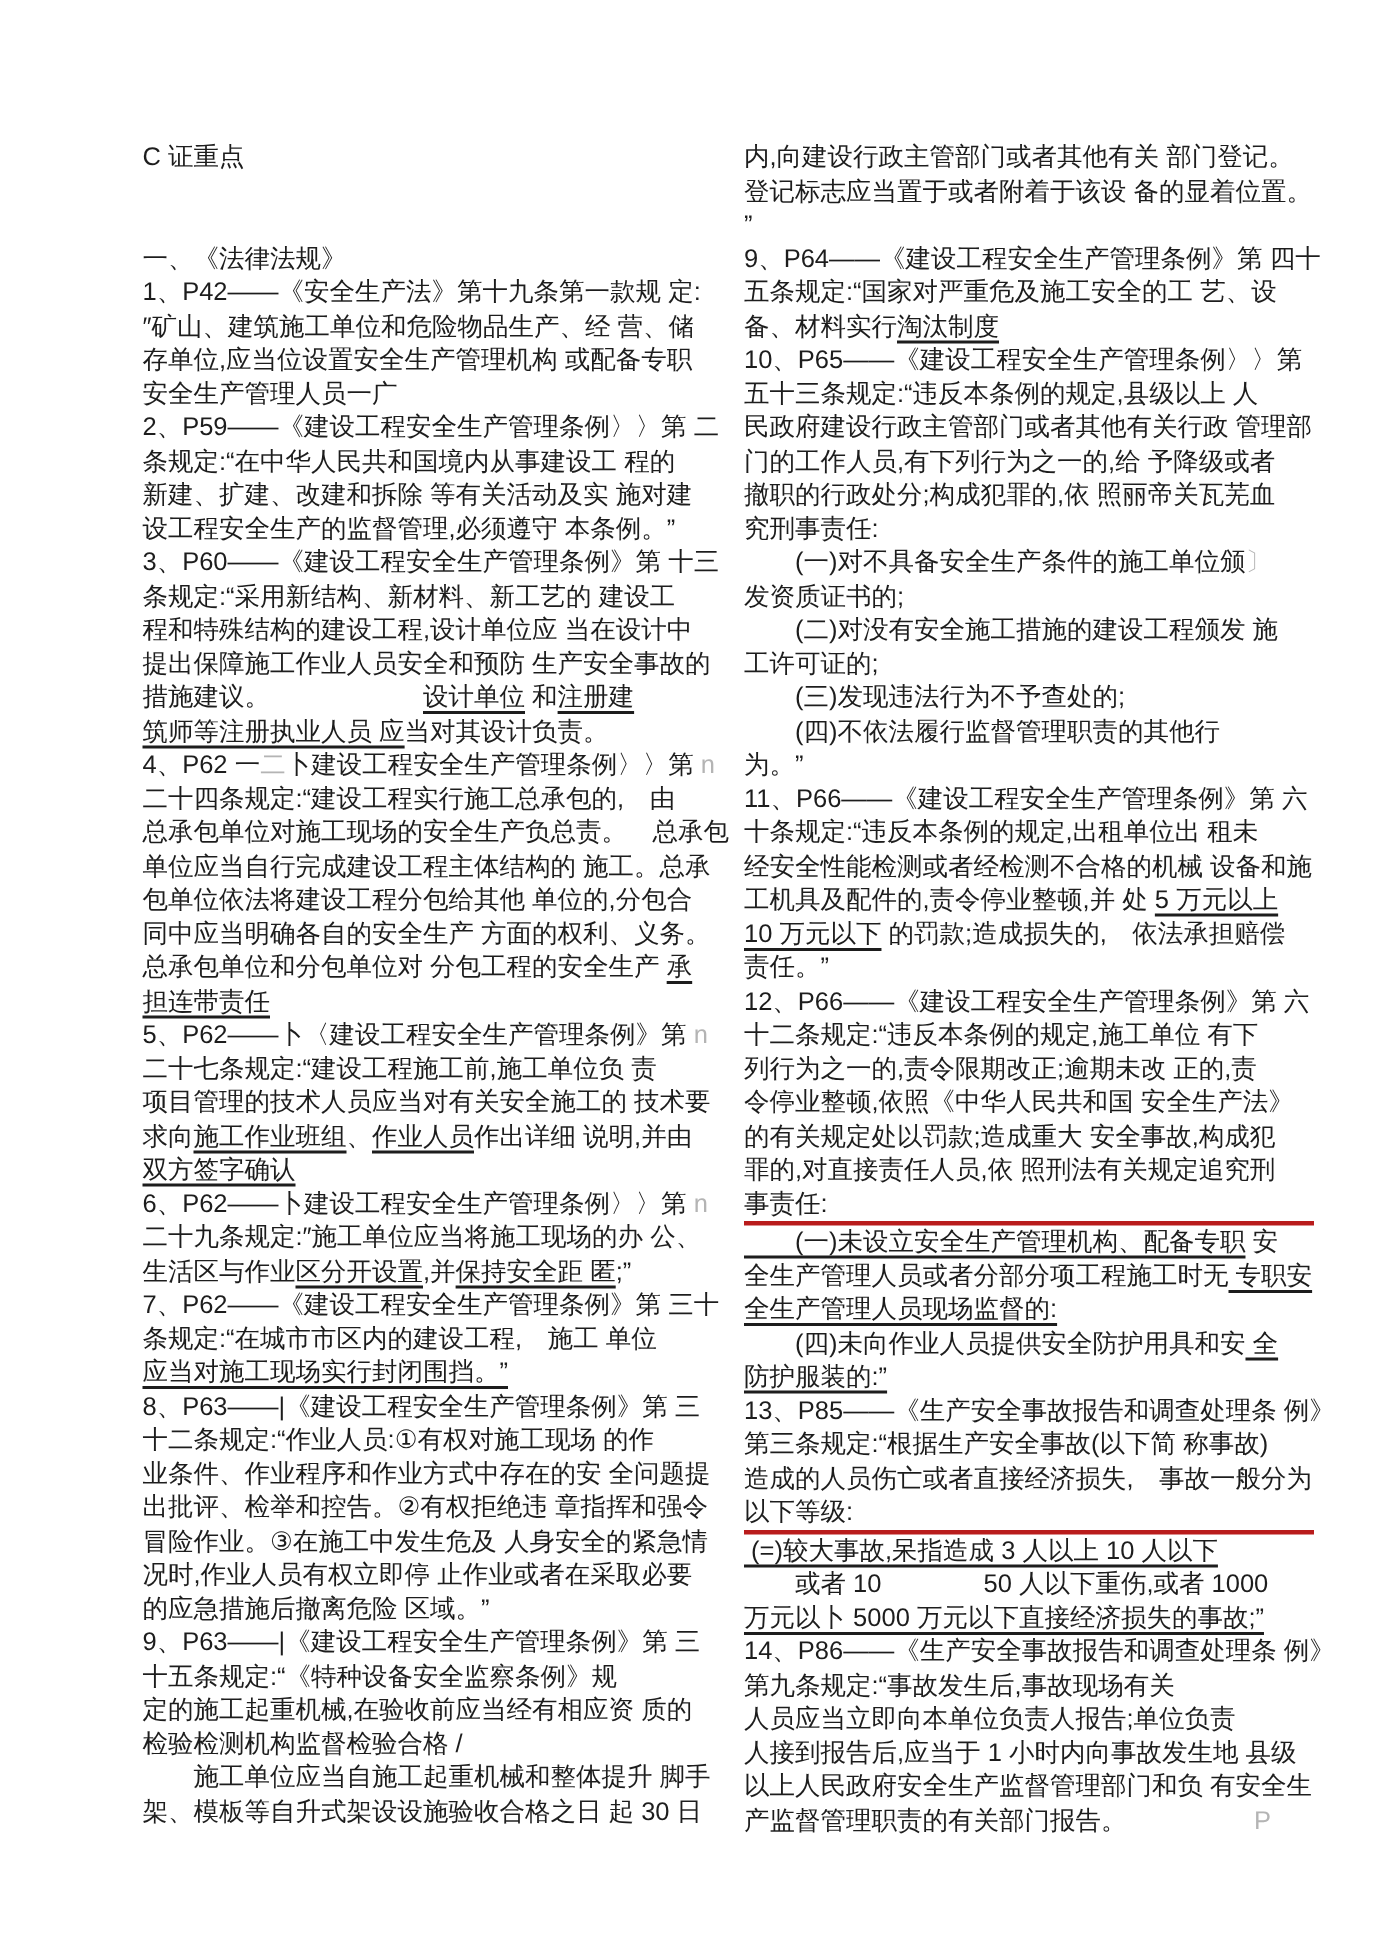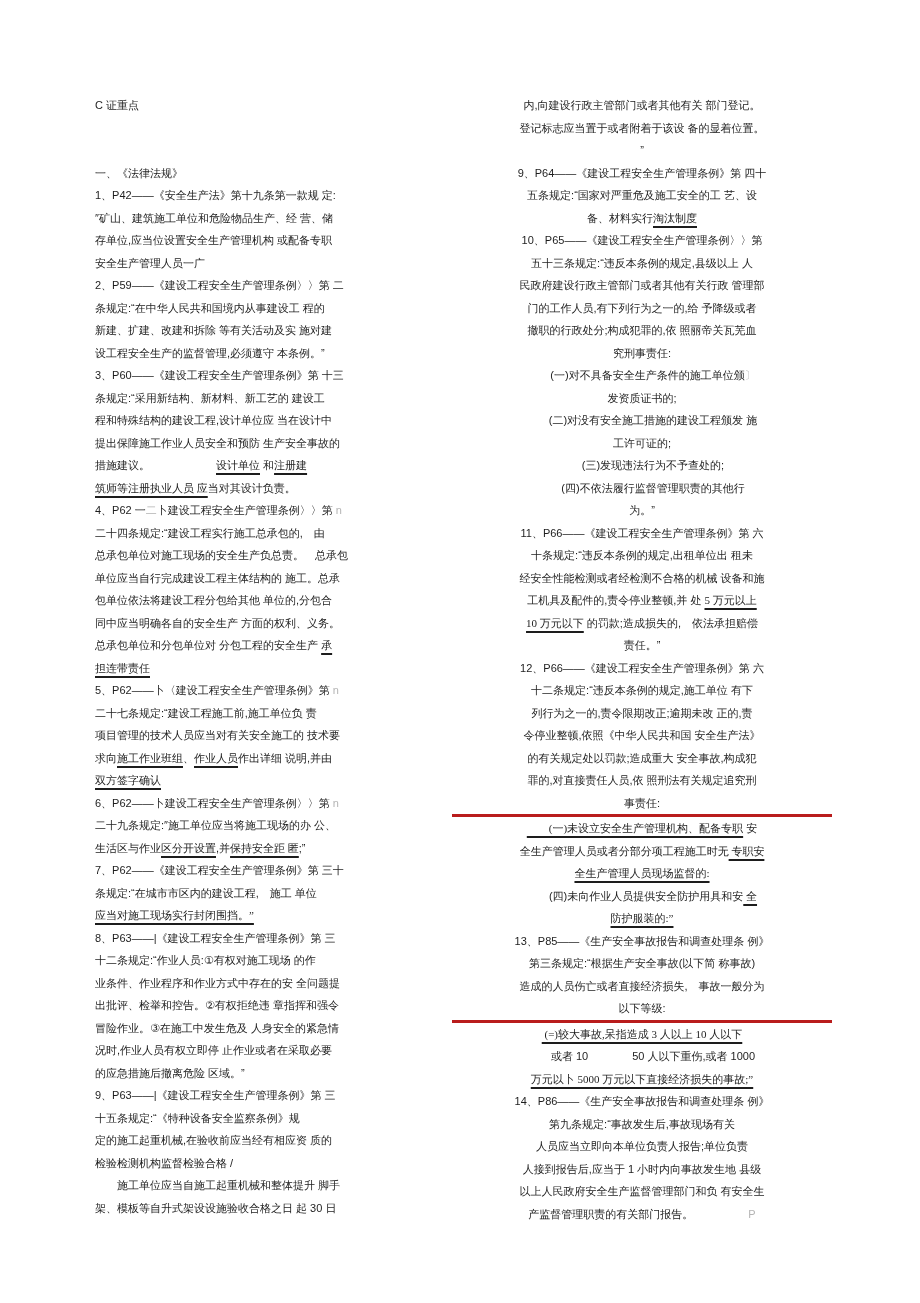--- a/index.html
+++ b/index.html
@@ -1,26 +1,26 @@
 <!DOCTYPE html>
 <html><head>
 <meta charset="utf-8">
 <style>
   html,body{margin:0;padding:0;background:#ffffff;}
   .page{
     position:relative;width:920px;height:1303px;background:#ffffff;
     font-family:"Liberation Sans","DejaVu Sans",sans-serif;
     color:#1d1d1d;overflow:hidden;
   }
-  .col{position:absolute;top:94px;font-size:11px;line-height:22.5px;white-space:pre;}
+  .col{position:absolute;top:94px;font-size:17px;line-height:22.5px;white-space:pre;}
   .col-left{left:95px;width:366px;}
-  .col-right{left:452px;width:380px;text-align:center;}
+  .col-right{left:496px;width:380px;}
   .line{height:22.5px;}
   .line.rb{border-bottom:3px solid #b91c1c;}
-  .u{text-decoration:underline;text-decoration-thickness:1.8px;text-underline-offset:4px;font-family:Liberation Serif, serif;}
+  .u{text-decoration:underline;text-decoration-thickness:1.8px;text-underline-offset:4px;}
   .g{color:#b4b4b4;}
 </style>
 </head>
 <body>
 
 <div class="page">
   <div class="col col-left" id="col-left"><div class="line"><span>C 证重点</span></div><div class="line">&nbsp;</div><div class="line">&nbsp;</div><div class="line"><span>一、《法律法规》</span></div><div class="line"><span>1、P42——《安全生产法》第十九条第一款规 定:</span></div><div class="line"><span>″矿山、建筑施工单位和危险物品生产、经 营、储</span></div><div class="line"><span>存单位,应当位设置安全生产管理机构 或配备专职</span></div><div class="line"><span>安全生产管理人员一广</span></div><div class="line"><span>2、P59——《建设工程安全生产管理条例〉〉第 二</span></div><div class="line"><span>条规定:“在中华人民共和国境内从事建设工 程的</span></div><div class="line"><span>新建、扩建、改建和拆除 等有关活动及实 施对建</span></div><div class="line"><span>设工程安全生产的监督管理,必须遵守 本条例。”</span></div><div class="line"><span>3、P60——《建设工程安全生产管理条例》第 十三</span></div><div class="line"><span>条规定:“采用新结构、新材料、新工艺的 建设工</span></div><div class="line"><span>程和特殊结构的建设工程,设计单位应 当在设计中</span></div><div class="line"><span>提出保障施工作业人员安全和预防 生产安全事故的</span></div><div class="line"><span>措施建议。　　　　　　</span><span class="u">设计单位</span><span> 和</span><span class="u">注册建</span></div><div class="line"><span class="u">筑师等注册执业人员 应</span><span>当对其设计负责。</span></div><div class="line"><span>4、P62 一</span><span class="g">二</span><span>卜建设工程安全生产管理条例〉〉第 </span><span class="g">n</span></div><div class="line"><span>二十四条规定:“建设工程实行施工总承包的,　由</span></div><div class="line"><span>总承包单位对施工现场的安全生产负总责。　总承包</span></div><div class="line"><span>单位应当自行完成建设工程主体结构的 施工。总承</span></div><div class="line"><span>包单位依法将建设工程分包给其他 单位的,分包合</span></div><div class="line"><span>同中应当明确各自的安全生产 方面的权利、义务。</span></div><div class="line"><span>总承包单位和分包单位对 分包工程的安全生产 </span><span class="u">承</span></div><div class="line"><span class="u">担连带责任</span></div><div class="line"><span>5、P62——卜〈建设工程安全生产管理条例》第 </span><span class="g">n</span></div><div class="line"><span>二十七条规定:“建设工程施工前,施工单位负 责</span></div><div class="line"><span>项目管理的技术人员应当对有关安全施工的 技术要</span></div><div class="line"><span>求向</span><span class="u">施工作业班组</span><span>、</span><span class="u">作业人员</span><span>作出详细 说明,并由</span></div><div class="line"><span class="u">双方签字确认</span></div><div class="line"><span>6、P62——卜建设工程安全生产管理条例〉〉第 </span><span class="g">n</span></div><div class="line"><span>二十九条规定:″施工单位应当将施工现场的办 公、</span></div><div class="line"><span>生活区与作业</span><span class="u">区分开设置</span><span>,并</span><span class="u">保持安全距 匿</span><span>;”</span></div><div class="line"><span>7、P62——《建设工程安全生产管理条例》第 三十</span></div><div class="line"><span>条规定:“在城市市区内的建设工程,　施工 单位</span></div><div class="line"><span class="u">应当对施工现场实行封闭围挡。”</span></div><div class="line"><span>8、P63——|《建设工程安全生产管理条例》第 三</span></div><div class="line"><span>十二条规定:“作业人员:①有权对施工现场 的作</span></div><div class="line"><span>业条件、作业程序和作业方式中存在的安 全问题提</span></div><div class="line"><span>出批评、检举和控告。②有权拒绝违 章指挥和强令</span></div><div class="line"><span>冒险作业。③在施工中发生危及 人身安全的紧急情</span></div><div class="line"><span>况时,作业人员有权立即停 止作业或者在采取必要</span></div><div class="line"><span>的应急措施后撤离危险 区域。”</span></div><div class="line"><span>9、P63——|《建设工程安全生产管理条例》第 三</span></div><div class="line"><span>十五条规定:“《特种设备安全监察条例》规</span></div><div class="line"><span>定的施工起重机械,在验收前应当经有相应资 质的</span></div><div class="line"><span>检验检测机构监督检验合格 /</span></div><div class="line"><span>　　施工单位应当自施工起重机械和整体提升 脚手</span></div><div class="line"><span>架、模板等自升式架设设施验收合格之日 起 30 日</span></div></div>
   <div class="col col-right" id="col-right"><div class="line"><span>内,向建设行政主管部门或者其他有关 部门登记。</span></div><div class="line"><span>登记标志应当置于或者附着于该设 备的显着位置。</span></div><div class="line"><span>”</span></div><div class="line"><span>9、P64——《建设工程安全生产管理条例》第 四十</span></div><div class="line"><span>五条规定:“国家对严重危及施工安全的工 艺、设</span></div><div class="line"><span>备、材料实行</span><span class="u">淘汰制度</span></div><div class="line"><span>10、P65——《建设工程安全生产管理条例〉〉第</span></div><div class="line"><span>五十三条规定:“违反本条例的规定,县级以上 人</span></div><div class="line"><span>民政府建设行政主管部门或者其他有关行政 管理部</span></div><div class="line"><span>门的工作人员,有下列行为之一的,给 予降级或者</span></div><div class="line"><span>撤职的行政处分;构成犯罪的,依 照丽帝关瓦芜血</span></div><div class="line"><span>究刑事责任:</span></div><div class="line"><span>　　(一)对不具备安全生产条件的施工单位颁</span><span class="g">〕</span></div><div class="line"><span>发资质证书的;</span></div><div class="line"><span>　　(二)对没有安全施工措施的建设工程颁发 施</span></div><div class="line"><span>工许可证的;</span></div><div class="line"><span>　　(三)发现违法行为不予查处的;</span></div><div class="line"><span>　　(四)不依法履行监督管理职责的其他行</span></div><div class="line"><span>为。”</span></div><div class="line"><span>11、P66——《建设工程安全生产管理条例》第 六</span></div><div class="line"><span>十条规定:“违反本条例的规定,出租单位出 租未</span></div><div class="line"><span>经安全性能检测或者经检测不合格的机械 设备和施</span></div><div class="line"><span>工机具及配件的,责令停业整顿,并 处 </span><span class="u">5 万元以上</span></div><div class="line"><span class="u">10 万元以下</span><span> 的罚款;造成损失的,　依法承担赔偿</span></div><div class="line"><span>责任。”</span></div><div class="line"><span>12、P66——《建设工程安全生产管理条例》第 六</span></div><div class="line"><span>十二条规定:“违反本条例的规定,施工单位 有下</span></div><div class="line"><span>列行为之一的,责令限期改正;逾期未改 正的,责</span></div><div class="line"><span>令停业整顿,依照《中华人民共和国 安全生产法》</span></div><div class="line"><span>的有关规定处以罚款;造成重大 安全事故,构成犯</span></div><div class="line"><span>罪的,对直接责任人员,依 照刑法有关规定追究刑</span></div><div class="line rb"><span>事责任:</span></div><div class="line"><span class="u">　　(一)未设立安全生产管理机构、配备专职</span><span> 安</span></div><div class="line"><span>全生产管理人员或者分部分项工程施工时无</span><span class="u"> 专职安</span></div><div class="line"><span class="u">全生产管理人员现场监督的:</span></div><div class="line"><span>　　(四)未向作业人员提供安全防护用具和安</span><span class="u"> 全</span></div><div class="line"><span class="u">防护服装的:”</span></div><div class="line"><span>13、P85——《生产安全事故报告和调查处理条 例》</span></div><div class="line"><span>第三条规定:“根据生产安全事故(以下简 称事故)</span></div><div class="line"><span>造成的人员伤亡或者直接经济损失,　事故一般分为</span></div><div class="line rb"><span>以下等级:</span></div><div class="line"><span class="u"> (=)较大事故,呆指造成 3 人以上 10 人以下</span></div><div class="line"><span>　　或者 10　　　　50 人以下重伤,或者 1000</span></div><div class="line"><span class="u">万元以卜 5000 万元以下直接经济损失的事故;”</span></div><div class="line"><span>14、P86——《生产安全事故报告和调查处理条 例》</span></div><div class="line"><span>第九条规定:“事故发生后,事故现场有关</span></div><div class="line"><span>人员应当立即向本单位负责人报告;单位负责</span></div><div class="line"><span>人接到报告后,应当于 1 小时内向事故发生地 县级</span></div><div class="line"><span>以上人民政府安全生产监督管理部门和负 有安全生</span></div><div class="line"><span>产监督管理职责的有关部门报告。　　　　　</span><span class="g">P</span></div></div>
 </div>
 

